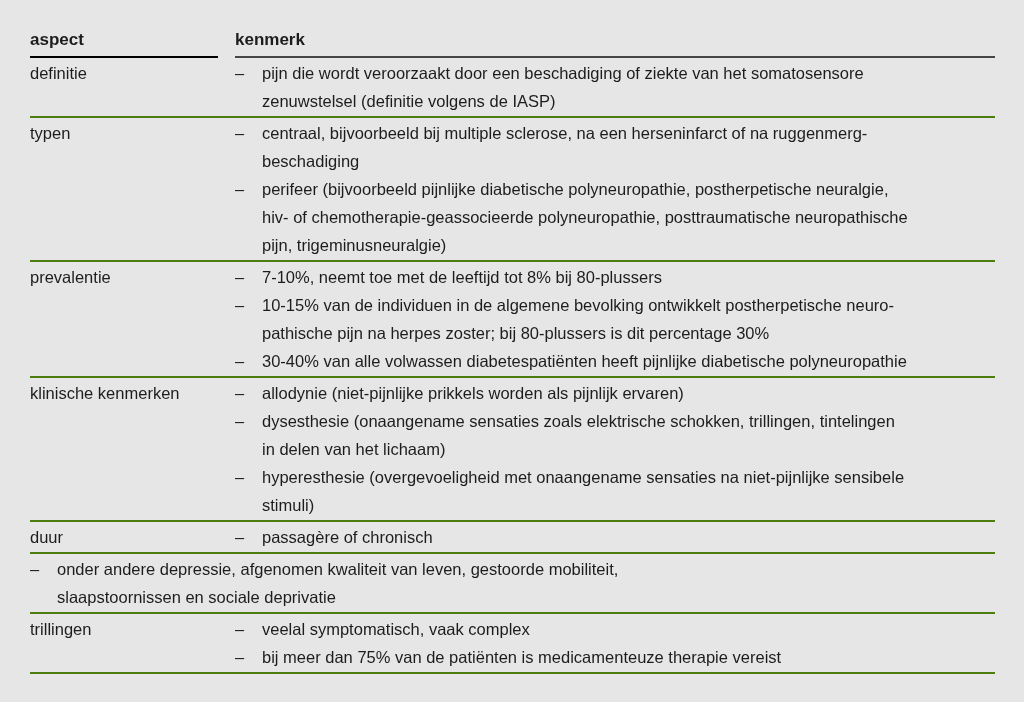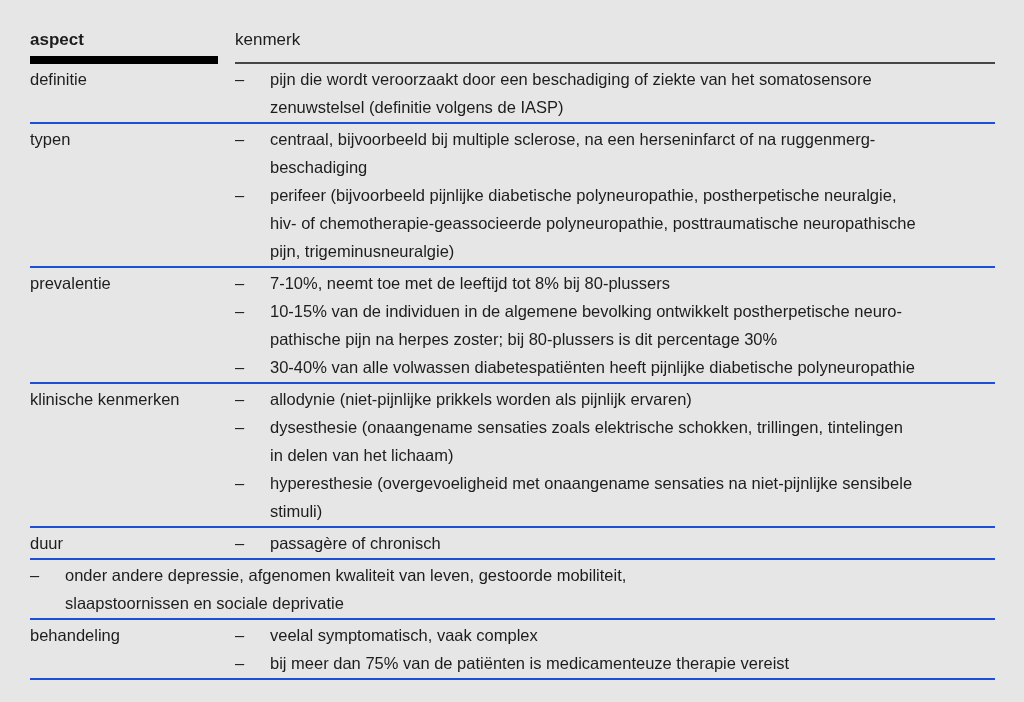--- a/index.html
+++ b/index.html
@@ -20,37 +20,37 @@
     left: 30px;
     top: 28px;
     width: 965px;
   }
   .header-row {
     display: flex;
   }
   .h-aspect {
     width: 188px;
     margin-right: 17px;
-    border-bottom: 8px solid #000000;
+    border-bottom: 2px solid #000000;
     font-weight: bold;
     font-size: 17px;
     line-height: 24px;
     padding-bottom: 4px;
   }
   .h-kenmerk {
     flex: 1;
     border-bottom: 2px solid #464646;
-    font-weight: normal;
+    font-weight: bold;
     font-size: 17px;
     line-height: 24px;
     padding-bottom: 4px;
   }
   .row {
     display: flex;
-    border-bottom: 2px solid #1d4ed8;
+    border-bottom: 2px solid #4d7c0f;
     padding: 1px 0;
     justify-content: space-between;
   }
   .row-aspect {
     width: 205px;
     font-size: 16.5px;
     line-height: 28px;
   }
   .row-items {
     flex: 1;
@@ -60,21 +60,20 @@
     font-size: 16.5px;
     line-height: 28px;
   }
   .dash {
     width: 27px;
     flex: 0 0 27px;
   }
   .itext {
     flex: 1;
     white-space: pre-line;
-    margin-left: 8px;
   }
 </style>
 </head>
 <body>
 
 <div class="table-wrap">
   <div class="header-row">
     <div class="h-aspect">aspect</div>
     <div class="h-kenmerk">kenmerk</div>
   </div>
@@ -154,21 +153,21 @@
       <div class="row">
         <div class="row-items">
           <div class="item">
             <div class="dash">–</div>
             <div class="itext">onder andere depressie, afgenomen kwaliteit van leven, gestoorde mobiliteit,
 slaapstoornissen en sociale deprivatie</div>
           </div>
         </div>
       </div>
       <div class="row">
-        <div class="row-aspect">behandeling</div>
+        <div class="row-aspect">trillingen</div>
         <div class="row-items">
           <div class="item">
             <div class="dash">–</div>
             <div class="itext">veelal symptomatisch, vaak complex</div>
           </div>
           <div class="item">
             <div class="dash">–</div>
             <div class="itext">bij meer dan 75% van de patiënten is medicamenteuze therapie vereist</div>
           </div>
         </div>

